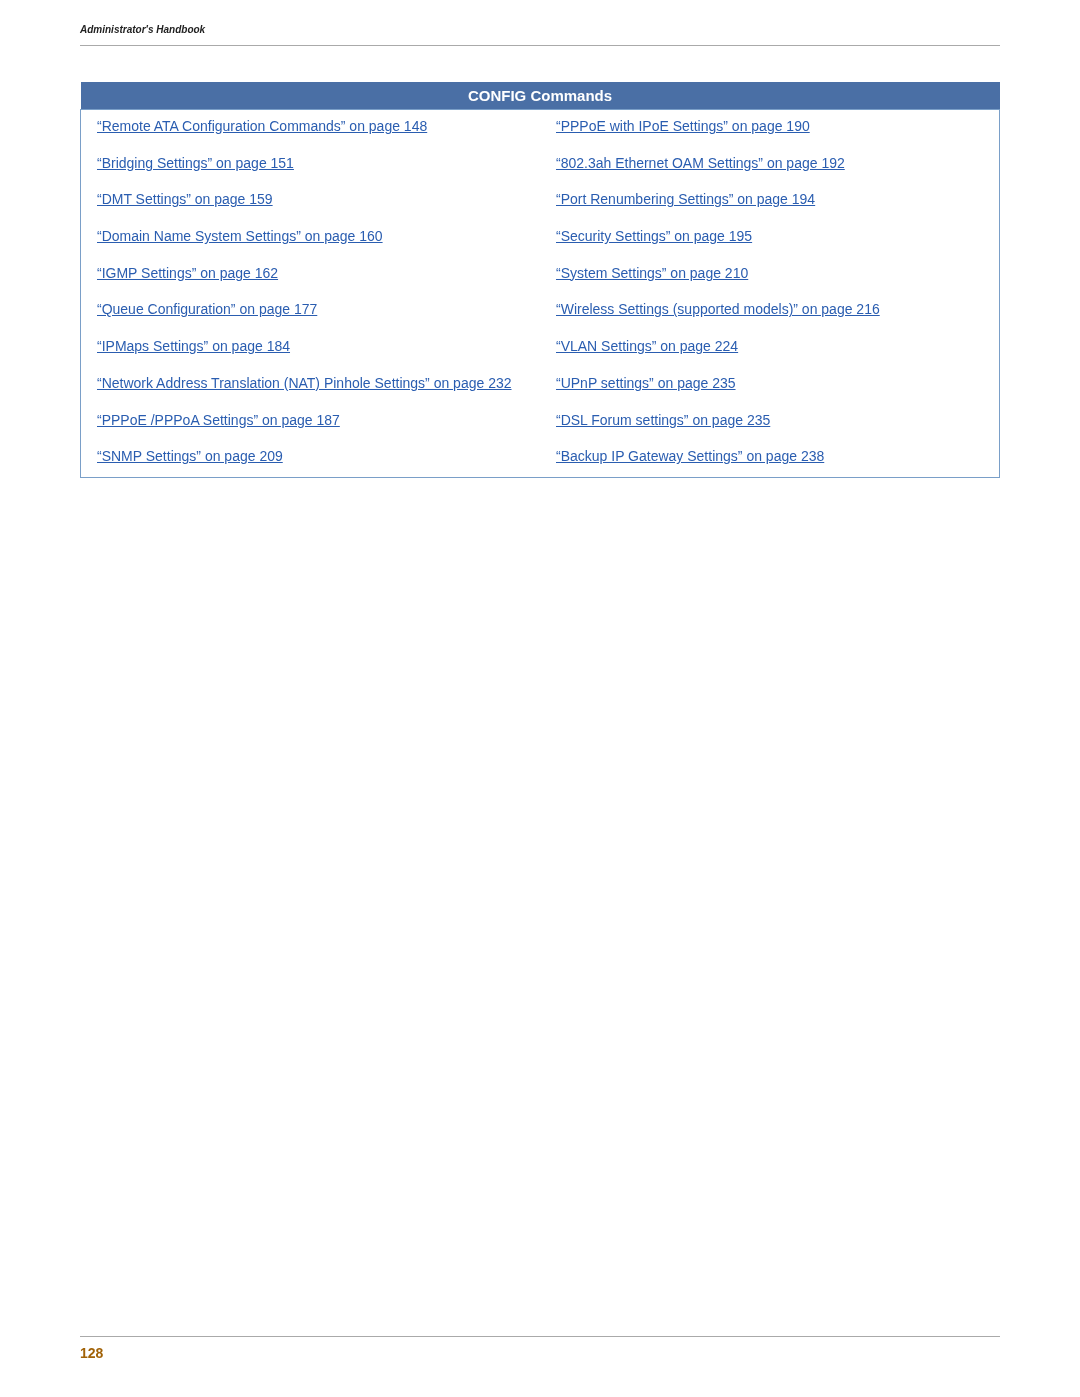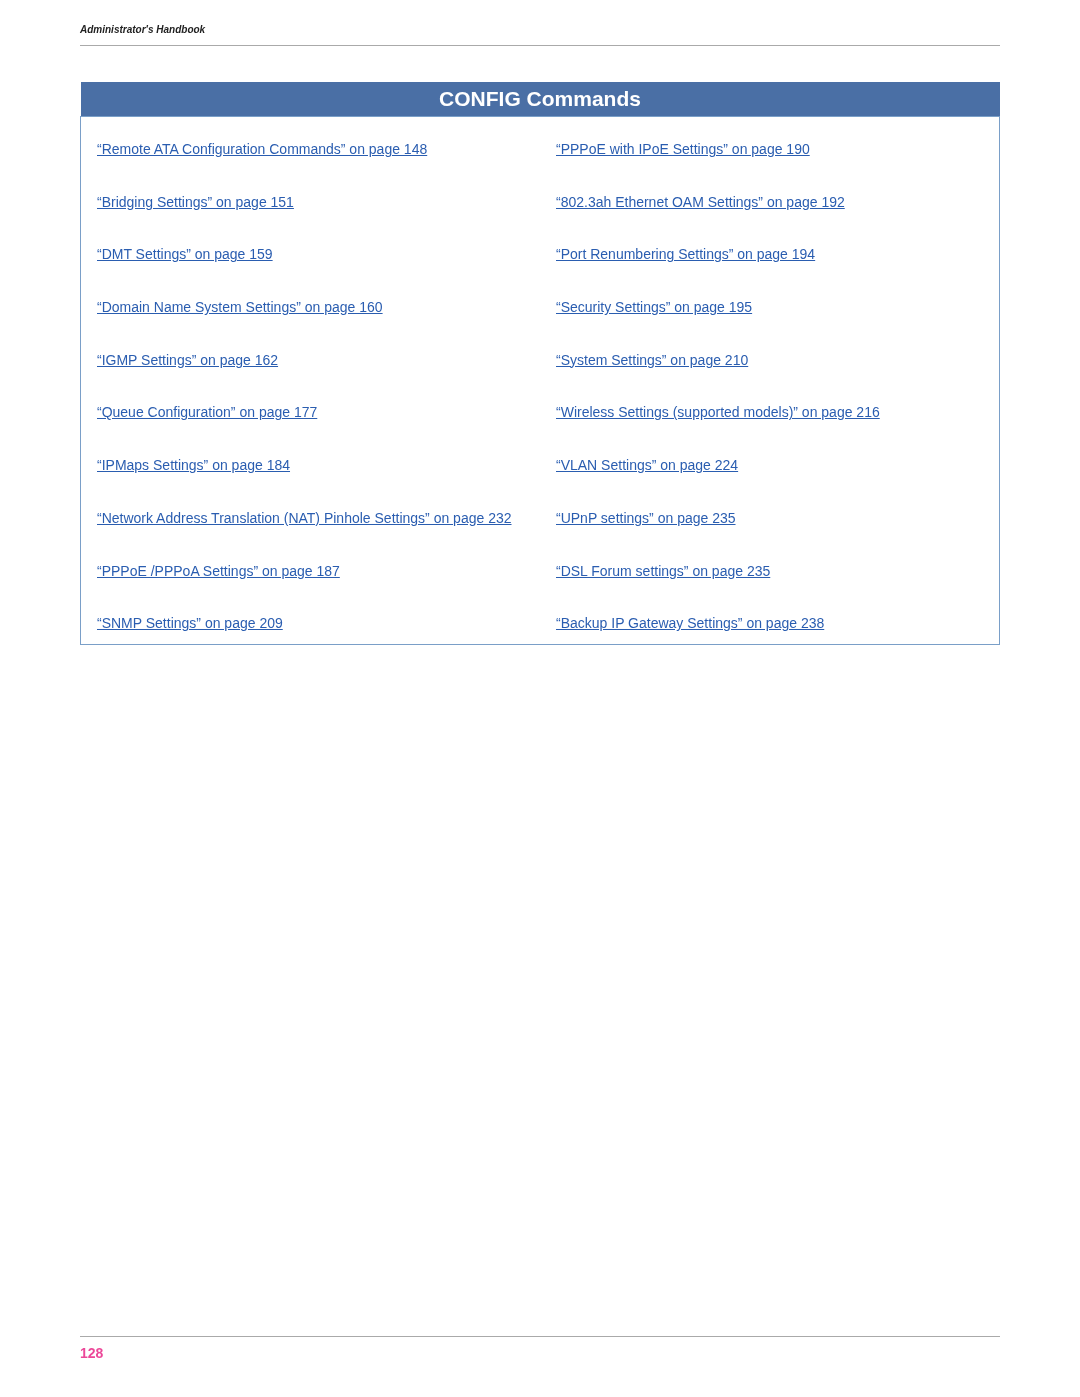--- a/index.html
+++ b/index.html
@@ -30,21 +30,21 @@
       padding: 36px 80px 40px 80px;
     }
     .config-table {
       width: 100%;
       border-collapse: collapse;
     }
     .config-table-header {
       background-color: #4a6fa5;
       color: #fff;
       font-weight: bold;
-      font-size: 21px;
+      font-size: 15px;
       text-align: center;
       padding: 10px 16px;
     }
     .config-table-body {
       border: 1px solid #7a9fc8;
     }
     .config-table td {
       vertical-align: top;
       padding: 5px 16px;
       width: 50%;
@@ -55,37 +55,36 @@
     .config-link {
       color: #2a5db0;
       text-decoration: underline;
       cursor: pointer;
       display: inline;
       line-height: 1.6;
     }
     .cell-entry {
       margin-bottom: 4px;
       line-height: 1.55;
-      margin-top: 16px;
     }
     .page-footer {
       position: absolute;
       bottom: 36px;
       left: 80px;
       right: 80px;
     }
     .footer-rule {
       border: none;
       border-top: 1.5px solid #aaa;
       margin-bottom: 8px;
     }
     .page-number {
       font-weight: bold;
       font-size: 14px;
-      color: #ec4899;
+      color: #a16207;
     }
   </style>
 </head>
 <body>
 
 <div class="page-header">
   <div class="page-header-title">Administrator's Handbook</div>
 </div>
 <hr class="header-rule">
 

